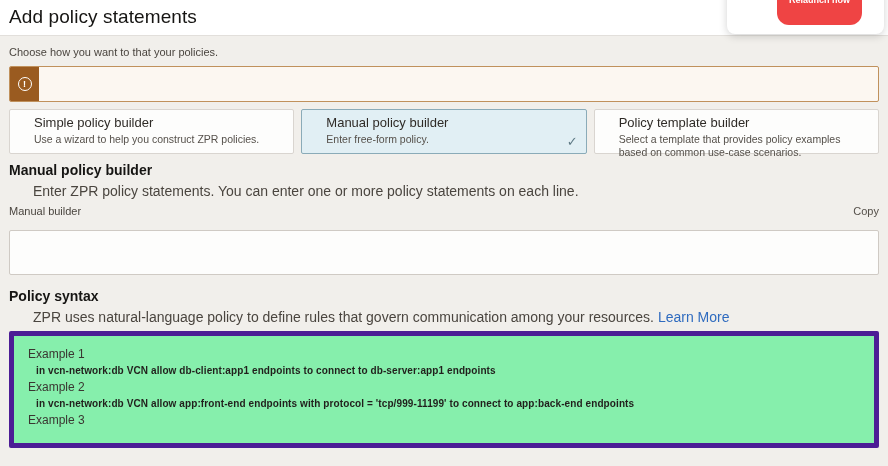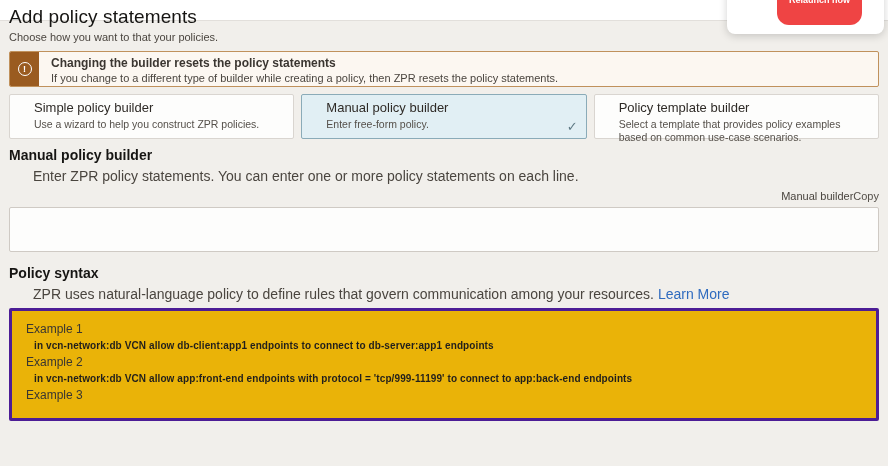--- a/index.html
+++ b/index.html
@@ -6,21 +6,21 @@
   html,body { width:888px; height:466px; }
   body {
     font-family:"Liberation Sans","DejaVu Sans",sans-serif;
     background:#f1efeb;
     color:#3a3631;
     position:relative;
     overflow:hidden;
   }
   .header-band {
     background:#ffffff;
-    height:21px;
+    height:36px;
     border-bottom:1px solid #e2dfdb;
     padding:6px 9px 0 9px;
   }
   .page-title {
     font-size:19px;
     font-weight:500;
     color:#161513;
     letter-spacing:.1px;
   }
   .content { padding:10px 9px 0 9px; }
@@ -83,23 +83,23 @@
     right:8px; bottom:4px;
     color:#5f7a85;
     font-size:13px;
   }
 
   
   .section-title { font-size:14px; font-weight:600; color:#161513; margin:8px 0 5px 0; }
   .section-desc  { font-size:14px; color:#4a453f; margin-bottom:6px;padding-left:24px; }
   .field-row {
     display:flex;
-    justify-content:flex-end;
+    justify-content:space-between;
     align-items:flex-end;
-    margin-bottom:5px;
+    margin-bottom:13px;
   }
   .field-label { font-size:11px; color:#4a453f; }
   .copy-link {
     font-size:11px;
     color:#55504a;
     cursor:pointer;
   }
   .manual-textarea {
     width:100%;
     height:45px;
@@ -114,22 +114,22 @@
     display:block;
   }
 
   
   .syntax-section { margin-top:13px; }
   .learn-more {
     color:#2f6bbf;
     cursor:pointer;
   }
   .examples-box {
-    background:#eab308;
-    border:3px solid #4c1d95;
+    background:#86efac;
+    border:5px solid #4c1d95;
     border-radius:2px;
     padding:11px 14px 12px 14px;
   }
   .example-label { font-size:12px; color:#3a3631; margin-bottom:4px; }
   .example-stmt  {
     font-size:10px;
     font-weight:bold;
     color:#211f1c;
     margin-bottom:4px;
     letter-spacing:.1px;
@@ -181,24 +181,20 @@
 </div>
 
 <div class="content">
 
   <div class="intro-text">Choose how you want to that your policies.</div>
 
   <div class="warning-banner">
     <div class="warning-strip">
       <span class="warning-icon">!</span>
     </div>
-    <div class="warning-text">
-      <div class="warning-title">Changing the builder resets the policy statements</div>
-      <div class="warning-body">If you change to a different type of builder while creating a policy, then ZPR resets the policy statements.</div>
-    </div>
   </div>
 
   <div class="cards-row">
     <div class="builder-card">
       <div class="card-title">Simple policy builder</div>
       <div class="card-desc">Use a wizard to help you construct ZPR policies.</div>
     </div>
     <div class="builder-card selected">
       <div class="card-title">Manual policy builder</div>
       <div class="card-desc">Enter free-form policy.</div>

